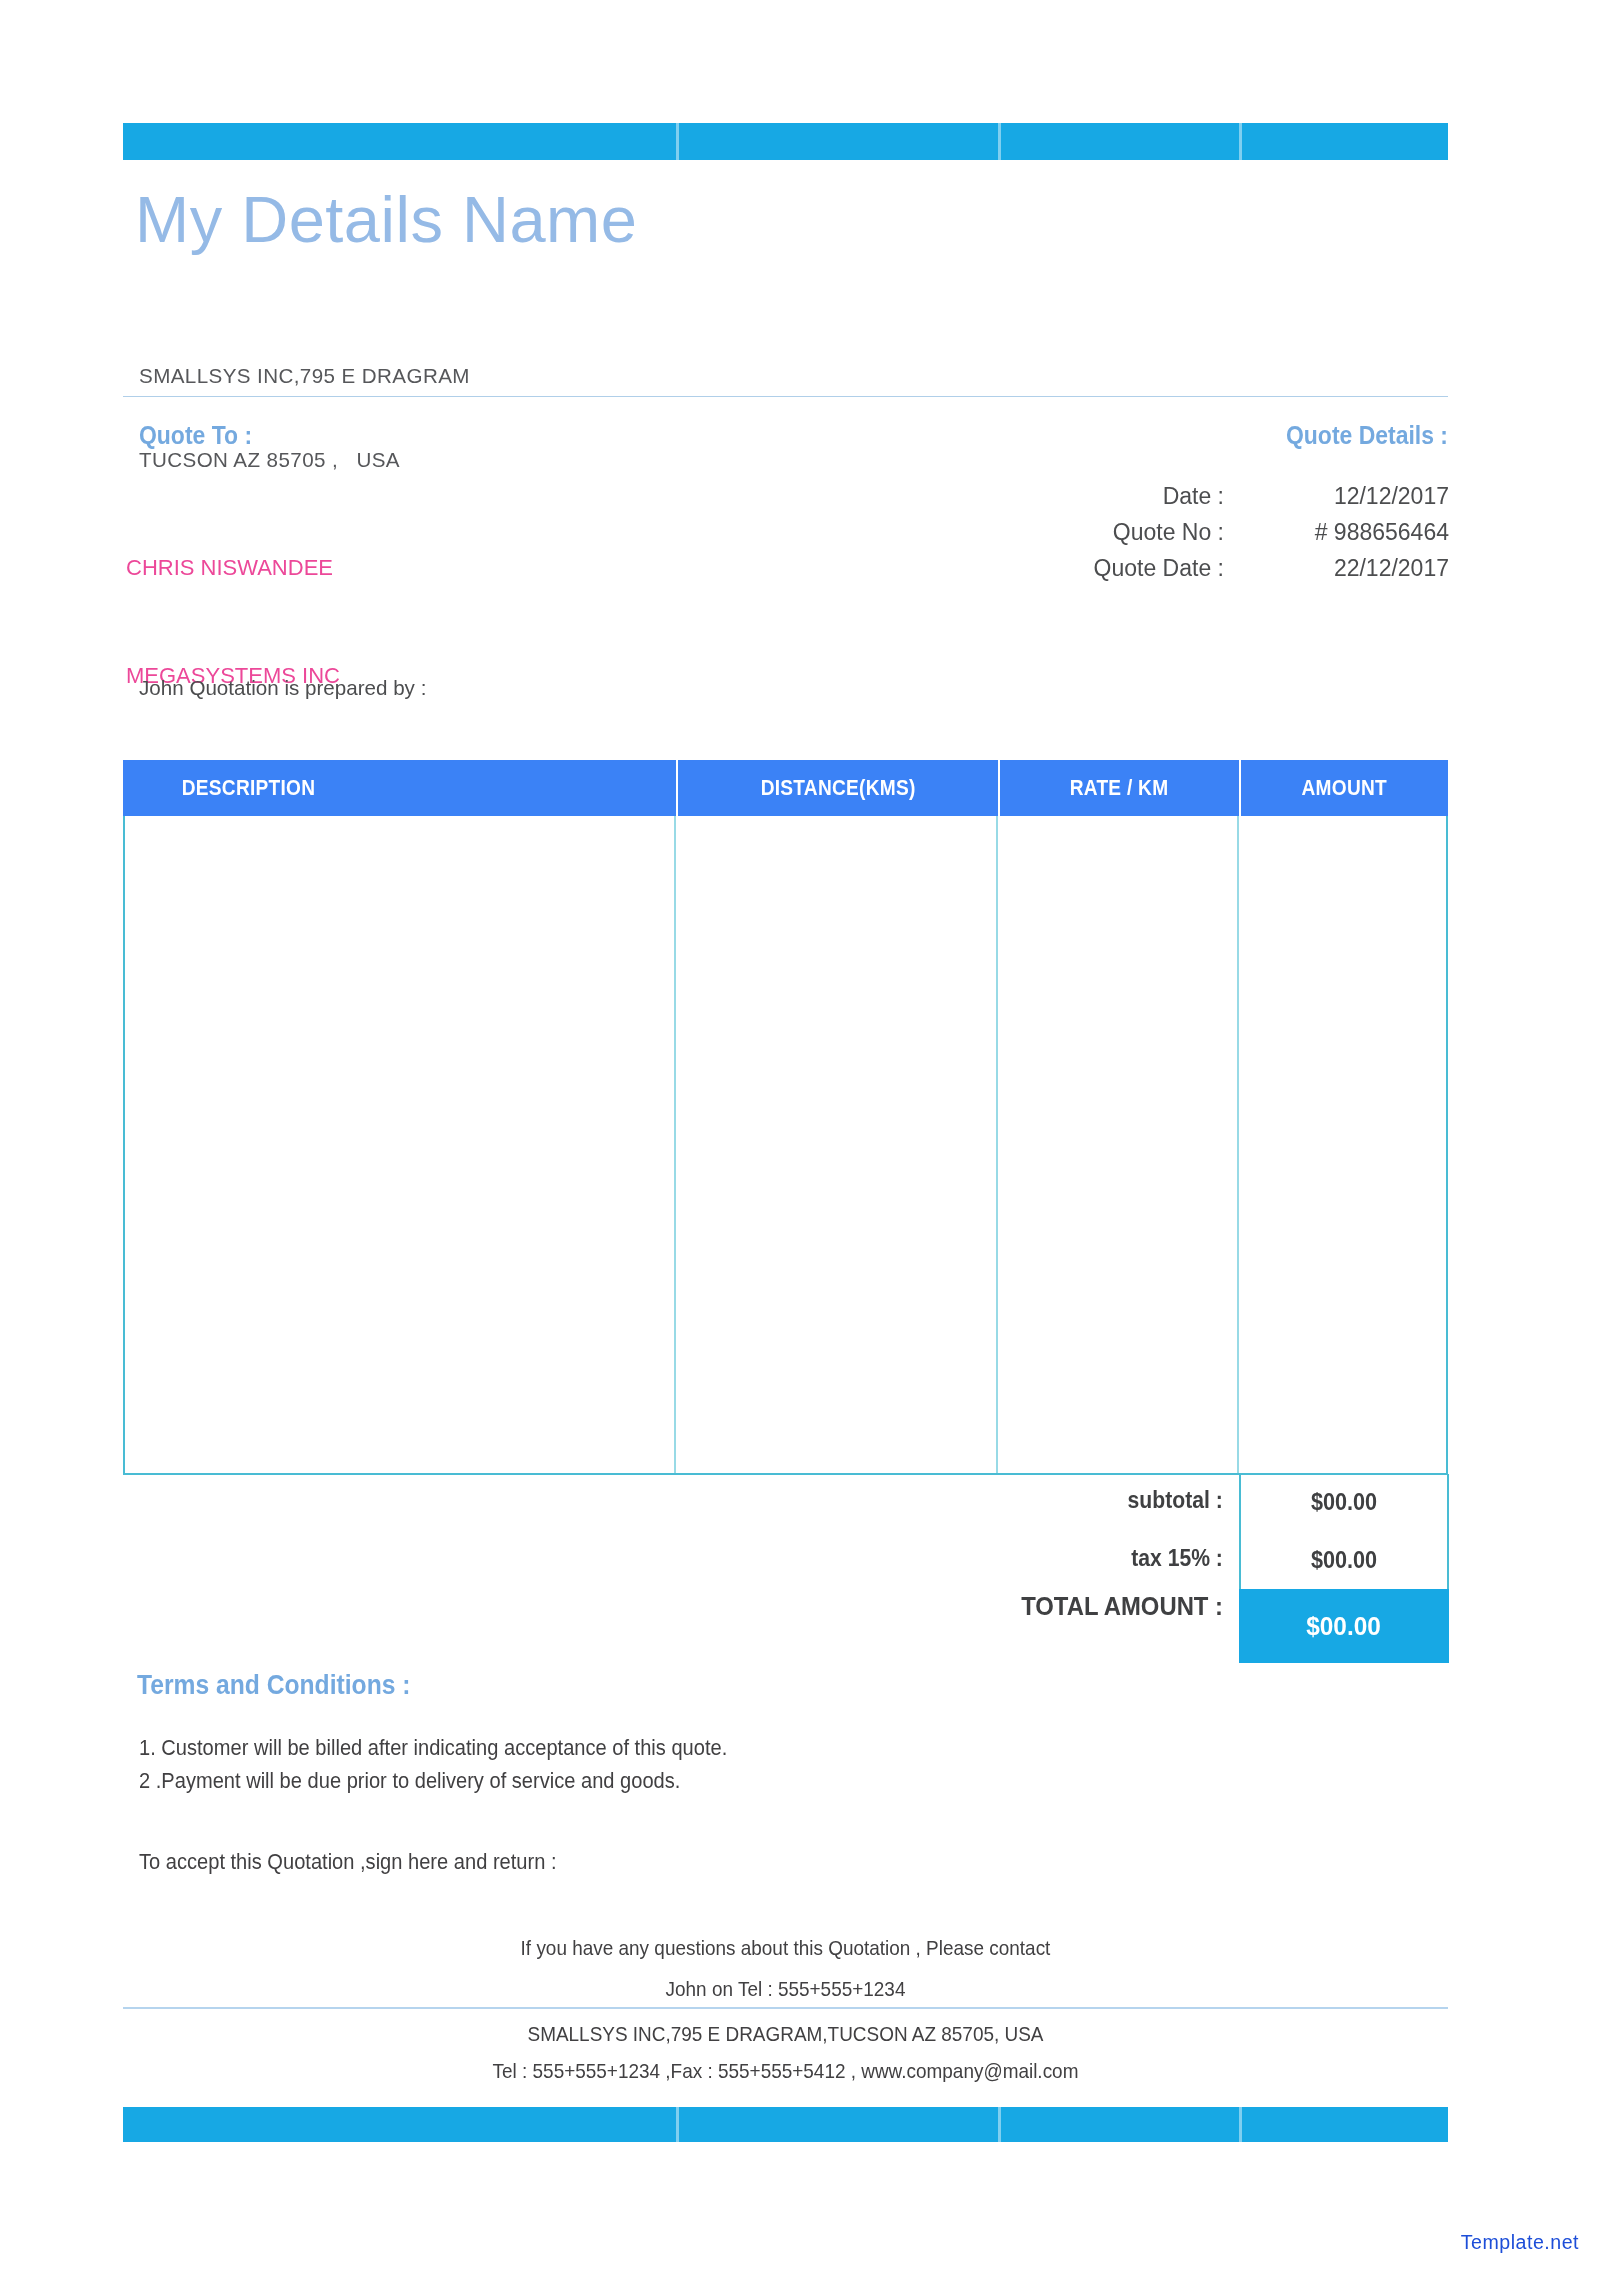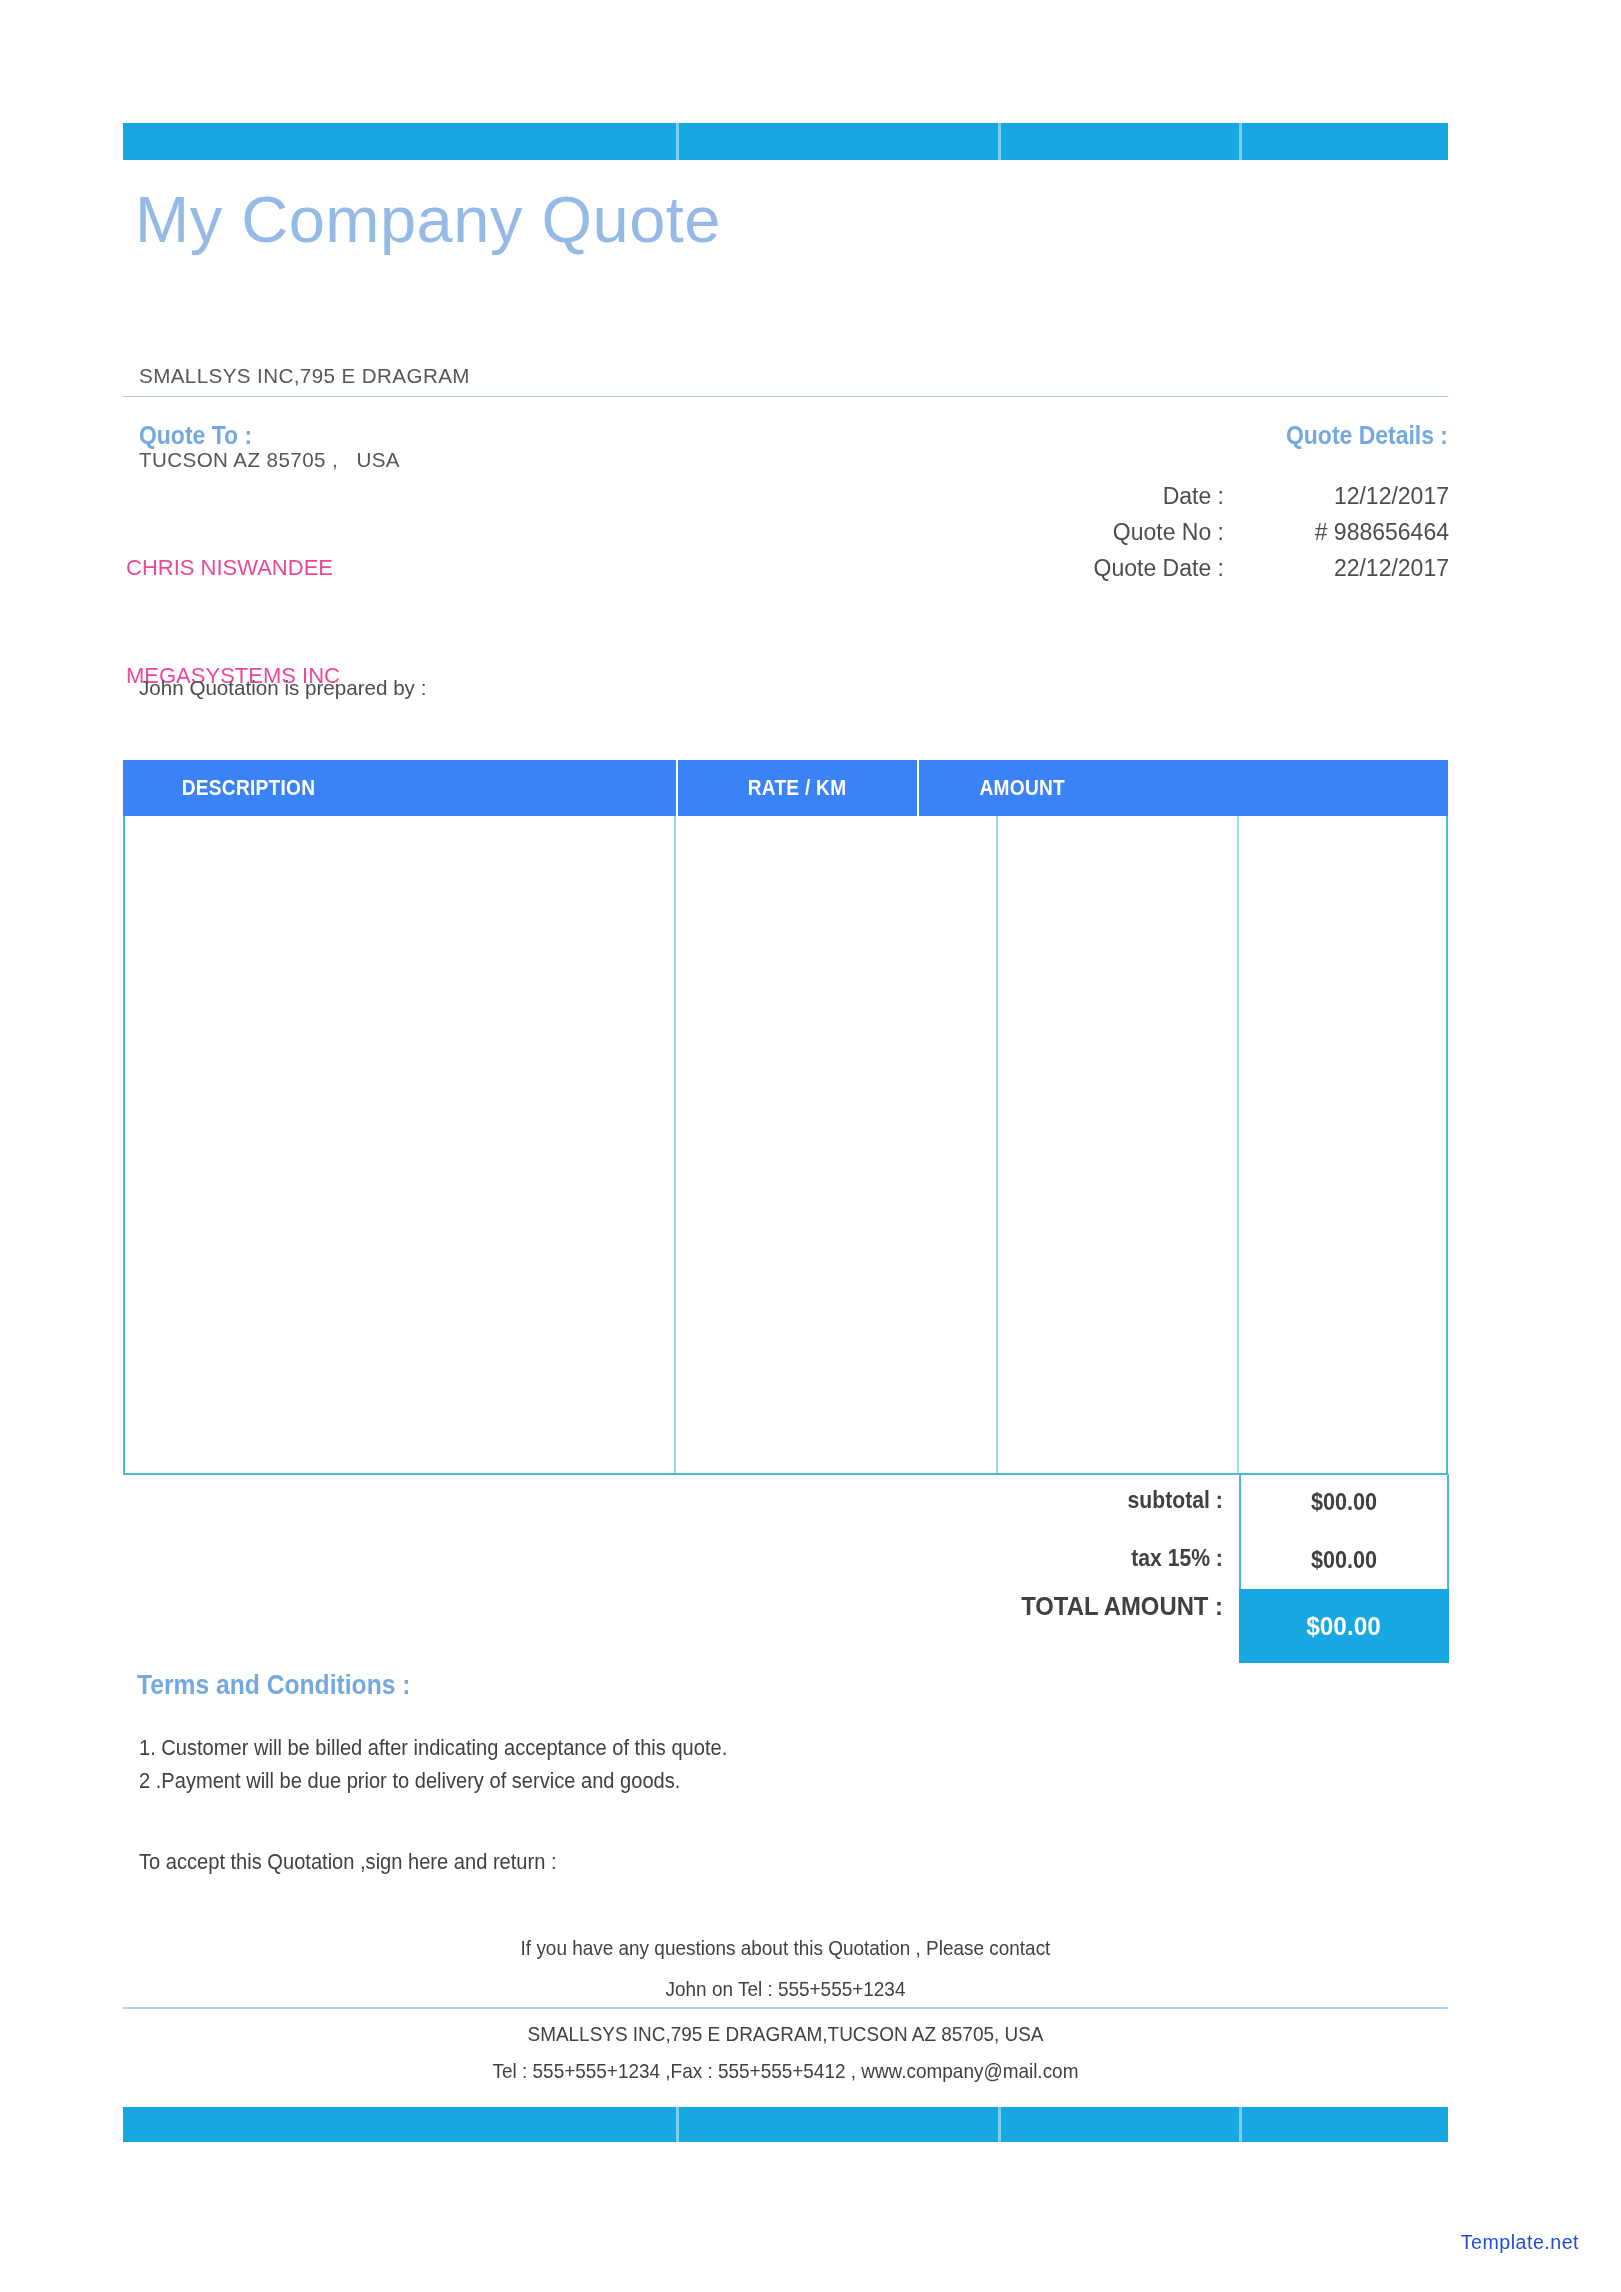--- a/index.html
+++ b/index.html
@@ -70,21 +70,21 @@
 <body>
 
 <div class="page">
 
   <div class="bar top">
     <i class="sep s1"></i>
     <i class="sep s2"></i>
     <i class="sep s3"></i>
   </div>
 
-  <h1 class="company-name">My Company Quote</h1>
+  <h1 class="company-name">My Details Name</h1>
 
   <div class="company-address">
     <div>SMALLSYS INC,795 E DRAGRAM</div>
     <div>TUCSON AZ 85705 ,   USA</div>
   </div>
 
   <div class="rule top-rule"></div>
 
   <div class="h-blue quote-to-heading cond-l">Quote To :</div>
   <div class="h-blue quote-details-heading cond-r">Quote Details :</div>
@@ -104,20 +104,23 @@
     <span class="dlabel">Quote Date :</span>
     <span class="dvalue">22/12/2017</span>
   </div>
 
   <div class="prepared-line">John Quotation is prepared by :</div>
 
   <div class="quote-table">
     <div class="qt-header">
       <div class="cell c1">
           <span>DESCRIPTION</span>
+        </div>
+      <div class="cell c2">
+          <span>DISTANCE(KMS)</span>
         </div>
       <div class="cell c3">
           <span>RATE / KM</span>
         </div>
       <div class="cell c4">
           <span>AMOUNT</span>
         </div>
     </div>
     <div class="qt-body">
       <div class="vsep v1"></div>

